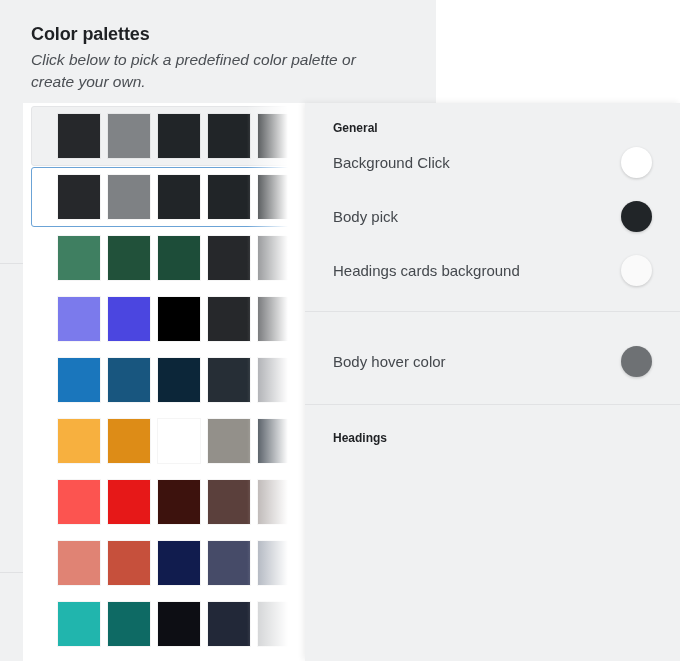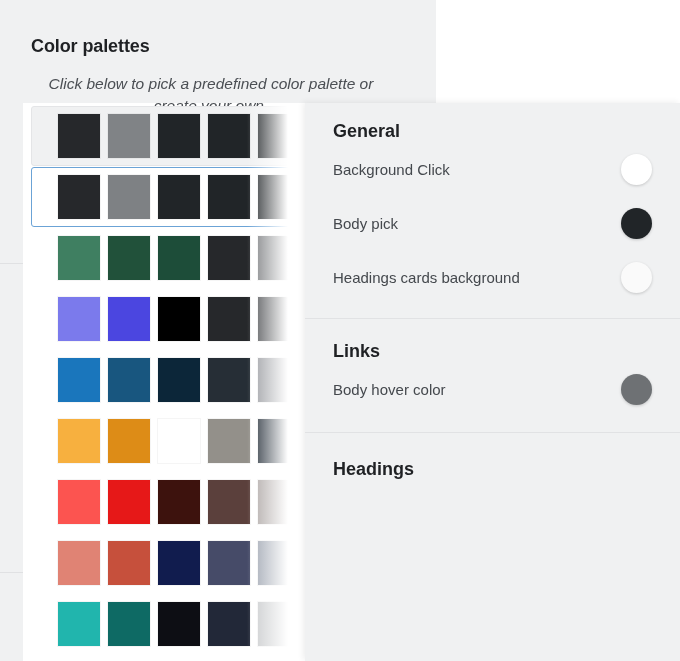--- a/index.html
+++ b/index.html
@@ -31,30 +31,29 @@
   }
 
   
   .top-white {
     position: absolute; left: 436px; top: 0; width: 244px; height: 103px;
     background: #ffffff;
   }
 
   
   .hdr {
-    position: absolute; left: 31px; top: 36px; width: 400px;
+    position: absolute; left: 31px; top: 24px; width: 400px;
   }
   .hdr-title {
     font-size: 18px; font-weight: bold; color: #1f2124; letter-spacing: -0.1px;
   }
   .hdr-sub {
-    margin-top: 16px;
+    margin-top: 4px;
     font-size: 15.5px; font-style: italic; color: #4b4f54; line-height: 1.42;
     width: 360px;
-    text-align: center;
   }
 
   
   .palette-list {
     position: absolute; left: 23px; top: 106px; width: 290px; height: 555px;
     overflow: hidden;
   }
   .palette-row {
     position: relative;
     height: 60px;
@@ -83,21 +82,21 @@
   }
 
   
   .settings-panel {
     position: absolute; left: 305px; top: 103px; width: 375px; height: 558px;
     background: #f0f1f2;
     box-shadow: -2px -1px 6px rgba(0,0,0,0.07);
   }
   .settings-section { padding: 0 28px; }
   .section-title {
-    font-size: 18px; font-weight: bold; color: #1f2124;
+    font-size: 12px; font-weight: bold; color: #1f2124;
   }
   .setting-row {
     display: flex; align-items: center; justify-content: space-between;
     height: 54px;
   }
   .setting-label { font-size: 15px; color: #44484d; }
   .color-dot {
     width: 31px; height: 31px; border-radius: 50%;
     box-shadow: 0 1px 3px rgba(0,0,0,0.18);
     flex: 0 0 auto;
@@ -213,21 +212,20 @@
           <div class="setting-label">Body pick</div>
           <div class="color-dot" style="background: rgb(33, 37, 40);"></div>
         </div>
         <div class="setting-row">
           <div class="setting-label">Headings cards background</div>
           <div class="color-dot" style="background: rgb(250, 250, 250);"></div>
         </div>
       </div>
       <div class="sect-divider"></div>
       <div class="settings-section sp-links">
-        <div class="section-title">Links</div>
         <div class="setting-row">
           <div class="setting-label">Body hover color</div>
           <div class="color-dot" style="background: rgb(110, 113, 116);"></div>
         </div>
       </div>
       <div class="sect-divider"></div>
       <div class="settings-section sp-head">
         <div class="section-title">Headings</div>
       </div>
     </div>

